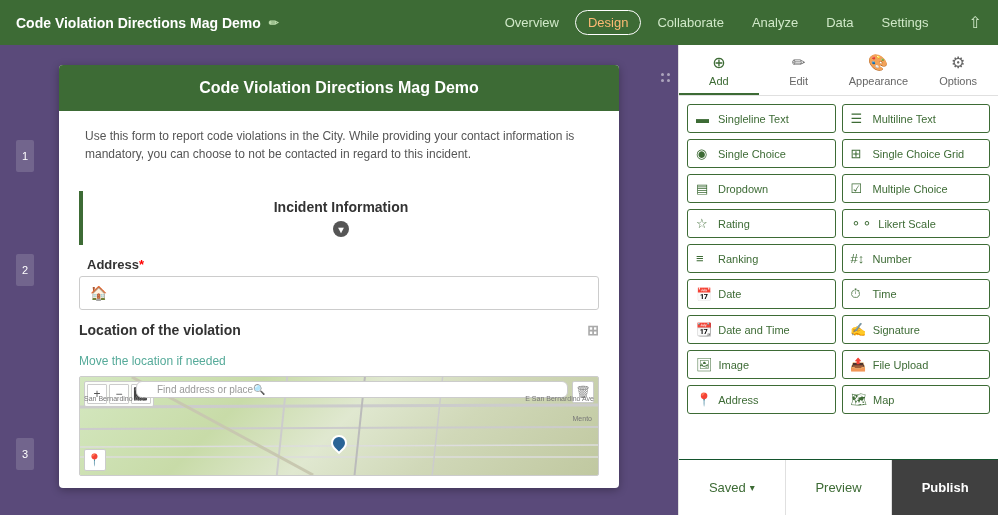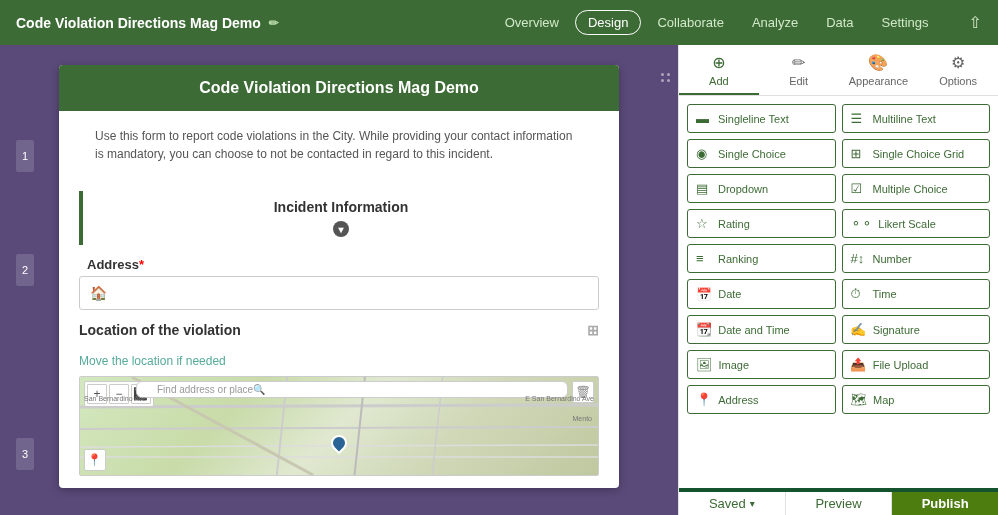--- a/index.html
+++ b/index.html
@@ -36,21 +36,21 @@
     .nav-link {
       color: #d0e8c8;
       font-size: 13px;
       padding: 4px 12px;
       cursor: pointer;
       border-radius: 20px;
       text-decoration: none;
     }
     .nav-link.active {
       border: 1.5px solid #fff;
-      color: #ffffff;
+      color: #fdba74;
     }
     .share-icon {
       color: #d0e8c8;
       font-size: 16px;
       cursor: pointer;
       margin-left: 8px;
     }
 
     
     .main-layout {
@@ -80,21 +80,21 @@
     }
     .form-header {
       background: #3d6b35;
       color: #fff;
       text-align: center;
       padding: 14px 20px;
       font-size: 16px;
       font-weight: 600;
     }
     .form-body {
-      padding: 16px 36px;
+      padding: 16px 26px;
       font-size: 12px;
       color: #555;
       line-height: 1.5;
     }
 
     
     .sections-container {
       position: absolute;
       left: 16px;
       top: 95px;
@@ -349,36 +349,36 @@
       font-size: 11px;
       color: #3d6b35;
       background: #fff;
       transition: background 0.15s;
     }
     .field-btn .field-icon { font-size: 13px; color: #3d6b35; min-width: 16px; }
 
     
     .bottom-bar {
       display: flex;
-      border-top: 4px solid #14532d;
-      height: 27px;
+      border-top: 1px solid #14532d;
+      height: 56px;
     }
     .bottom-btn {
       flex: 1;
       display: flex;
       align-items: center;
       justify-content: center;
       font-size: 13px;
       font-weight: 500;
       cursor: pointer;
       gap: 4px;
     }
     .bottom-btn.saved { color: #3d6b35; }
     .bottom-btn.preview { color: #3d6b35; border-left: 1px solid #e0e0e0; border-right: 1px solid #e0e0e0; }
-    .bottom-btn.publish { background: #4d7c0f; color: #fff; font-weight: 600; }
+    .bottom-btn.publish { background: #404040; color: #fff; font-weight: 600; }
     .bottom-btn .caret { font-size: 10px; }
   </style>
 </head>
 <body>
 
 <nav class="top-nav">
   <div class="app-title">
     <span>Code Violation Directions Mag Demo</span>
     <span class="edit-icon">✏</span>
   </div>

